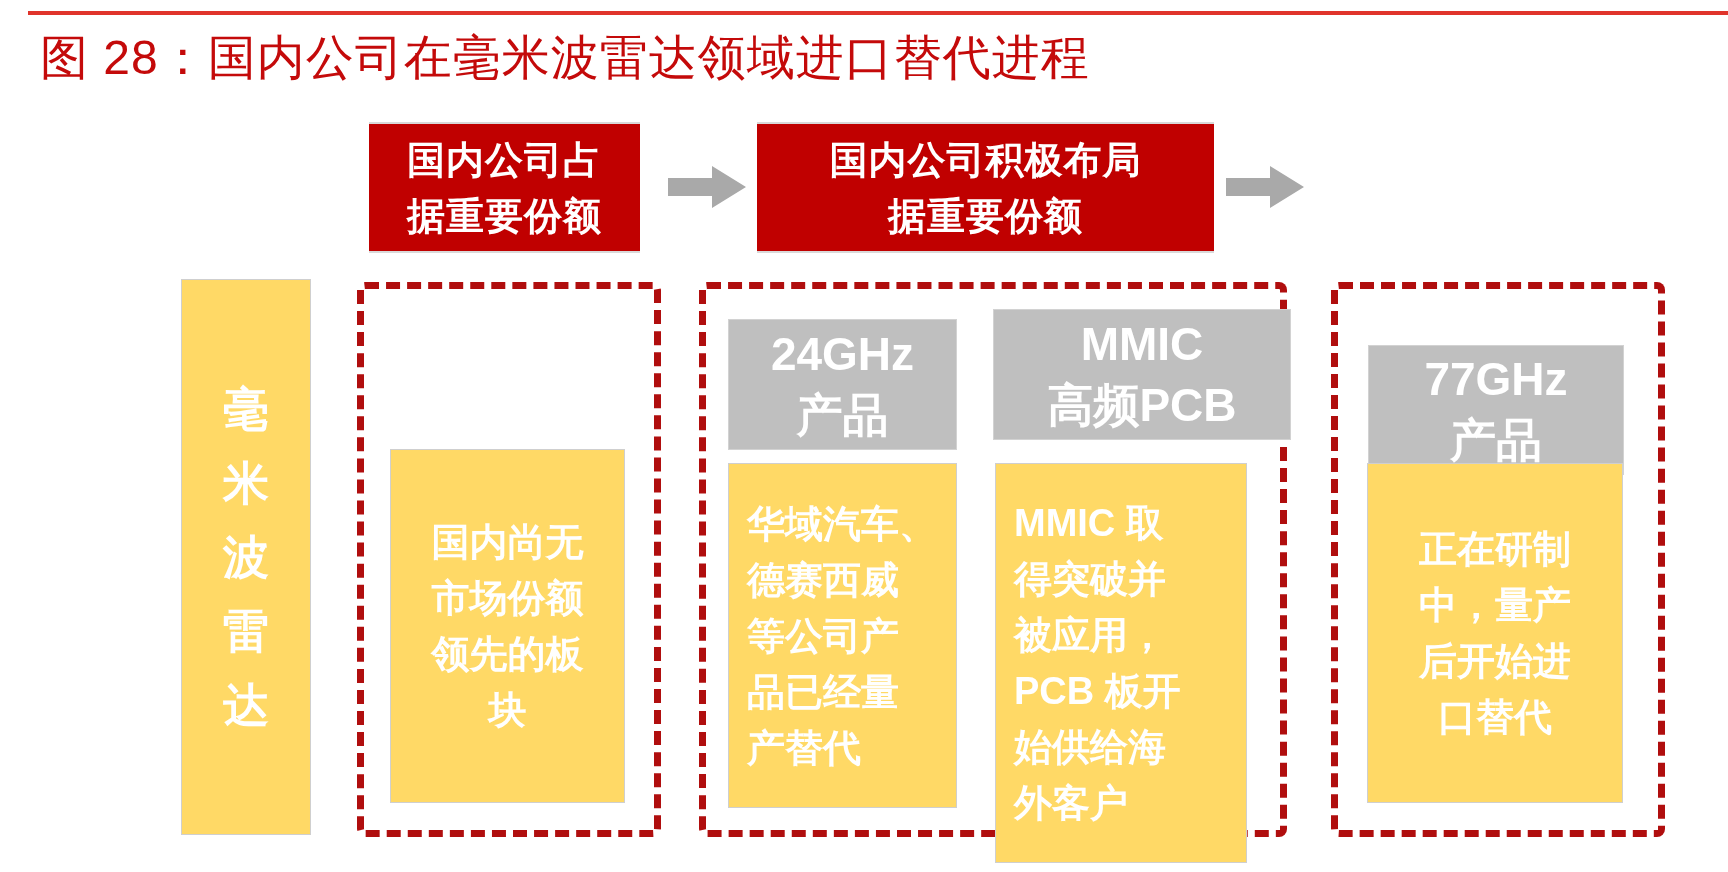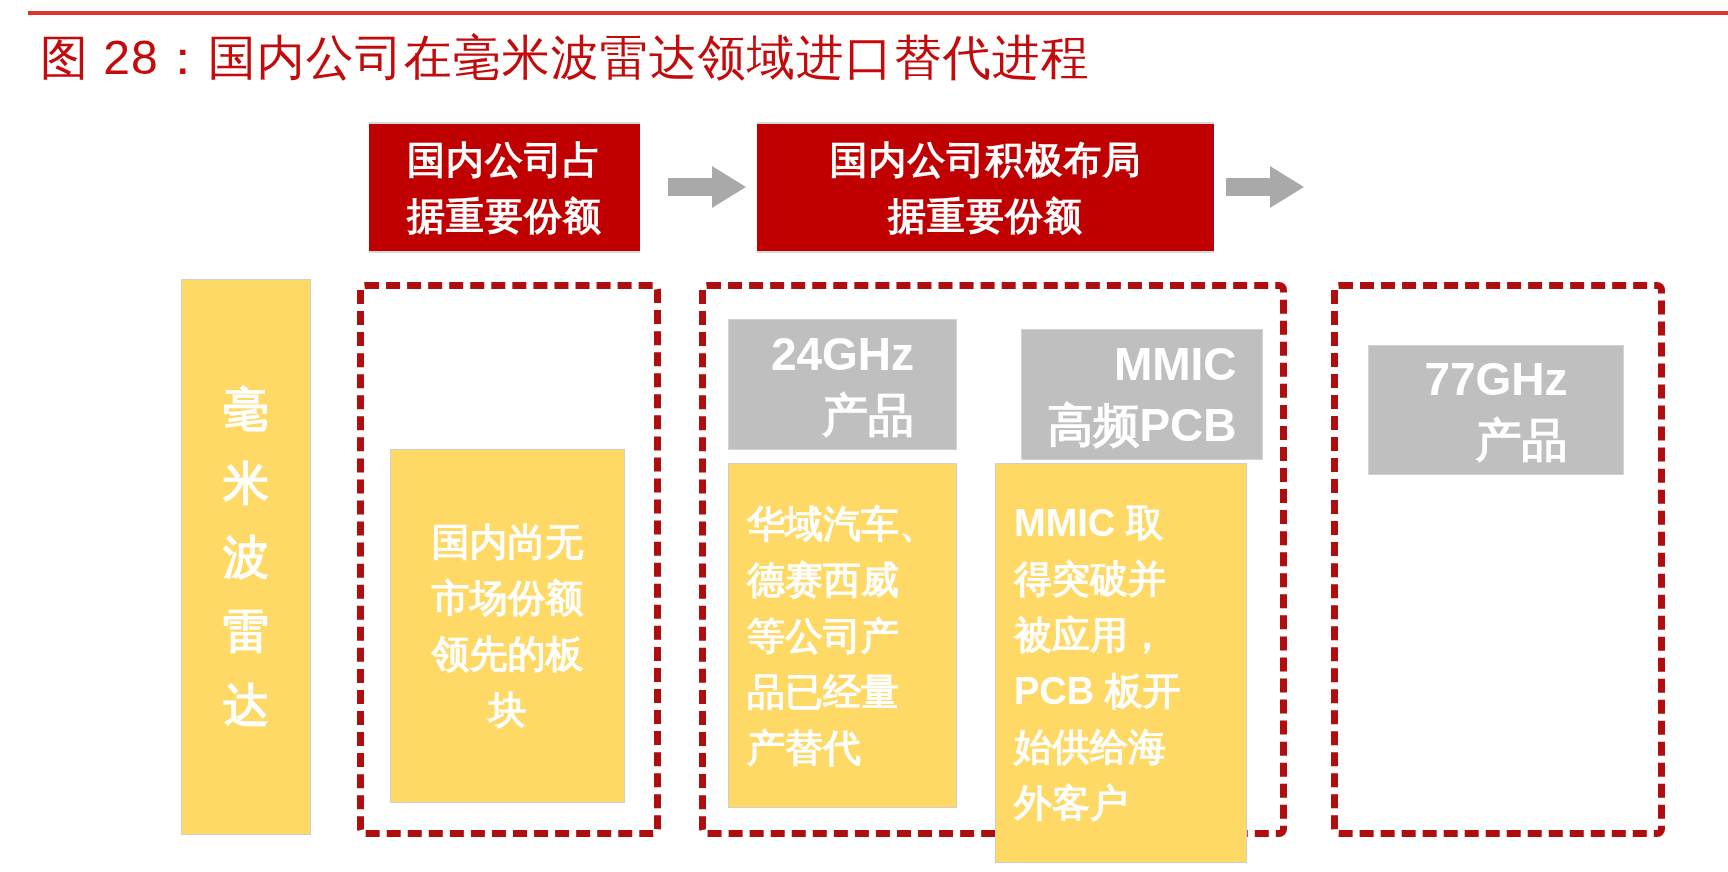--- a/index.html
+++ b/index.html
@@ -96,27 +96,27 @@
   
   .gray-tag {
     position: absolute;
     background: #BFBFBF;
     border: 1px solid #d2d2d2;
     box-sizing: border-box;
     color: #ffffff;
     font-weight: 700;
     font-size: 46px;
     line-height: 61px;
-    text-align: right;
+    text-align: center;
     display: flex;
     align-items: center;
     justify-content: center;
   }
   .pb .gray-tag.t1 { left: 22px;  top: 30px; width: 229px; height: 131px; }
-  .pb .gray-tag.t2 { left: 287px; top: 40px; width: 242px; height: 131px; margin-left: 28px; }
+  .pb .gray-tag.t2 { left: 287px; top: 20px; width: 298px; height: 131px; }
   .pc .gray-tag.t1 { left: 30px;  top: 28px; width: 256px; height: 130px; margin-top: 28px; }
 
   
   .note-box {
     position: absolute;
     background: #FFD966;
     border: 1px solid #CFCFCF;
     box-sizing: border-box;
     color: #ffffff;
     font-weight: 700;
@@ -183,15 +183,19 @@
 得突破并
 被应用，
 PCB 板开
 始供给海
 外客户</div>
   </div>
 
   <div class="stage-panel pc">
     <div class="gray-tag t1 ml">77GHz
 产品</div>
+    <div class="note-box n1 ml">正在研制
+中，量产
+后开始进
+口替代</div>
   </div>
 
 </div>
 
 </body></html>

